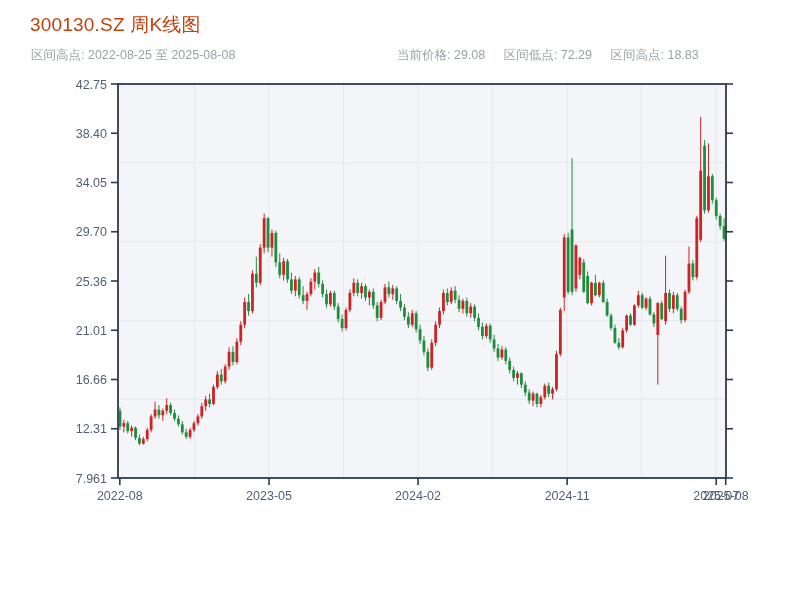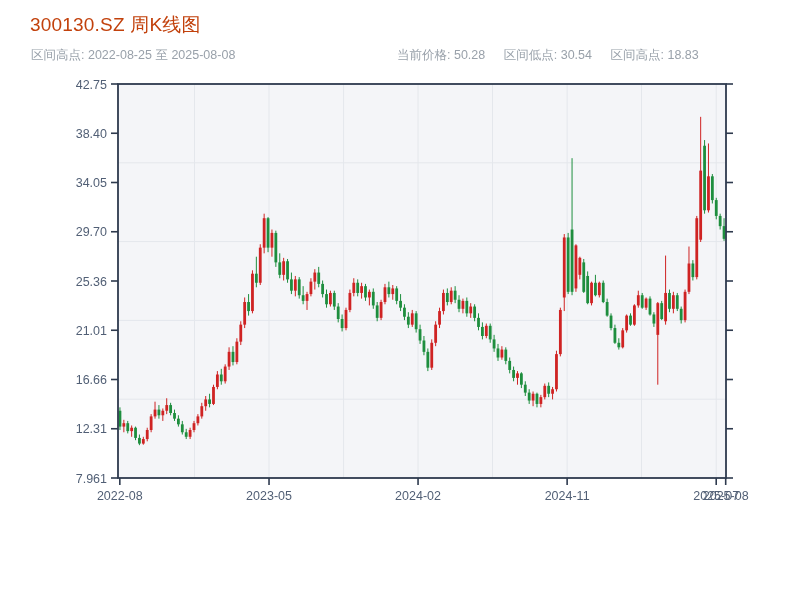--- a/index.html
+++ b/index.html
@@ -18,22 +18,22 @@
   svg text{font-family:"Liberation Sans",sans-serif;}
 </style>
 </head>
 <body>
 
 <h1 class="chart-title">300130.SZ 周K线图</h1>
 
 <div class="sub-row">
   <div class="time-range"><span>区间高点:</span> <span>2022-08-25</span> <span>至</span> <span>2025-08-08</span></div>
   <div class="stats">
-    <span class="stat"><span>当前价格:</span> <span>50.28</span></span>
-    <span class="stat"><span>区间低点:</span> <span>30.54</span></span>
+    <span class="stat"><span>当前价格:</span> <span>29.08</span></span>
+    <span class="stat"><span>区间低点:</span> <span>72.29</span></span>
     <span class="stat"><span>区间高点:</span> <span>18.83</span></span>
   </div>
 </div>
 
 <svg id="kline-svg" width="800" height="600" viewBox="0 0 800 600" style="position:absolute;left:0;top:0;">
     <rect x="118" y="84" width="608" height="394" fill="#f4f5f8"></rect>
     <line x1="118" x2="726" y1="162.8" y2="162.8" stroke="#e4e7ec" stroke-width="1"></line>
     <line x1="118" x2="726" y1="241.60000000000002" y2="241.60000000000002" stroke="#e4e7ec" stroke-width="1"></line>
     <line x1="118" x2="726" y1="320.4" y2="320.4" stroke="#e4e7ec" stroke-width="1"></line>
     <line x1="118" x2="726" y1="399.20000000000005" y2="399.20000000000005" stroke="#e4e7ec" stroke-width="1"></line>

